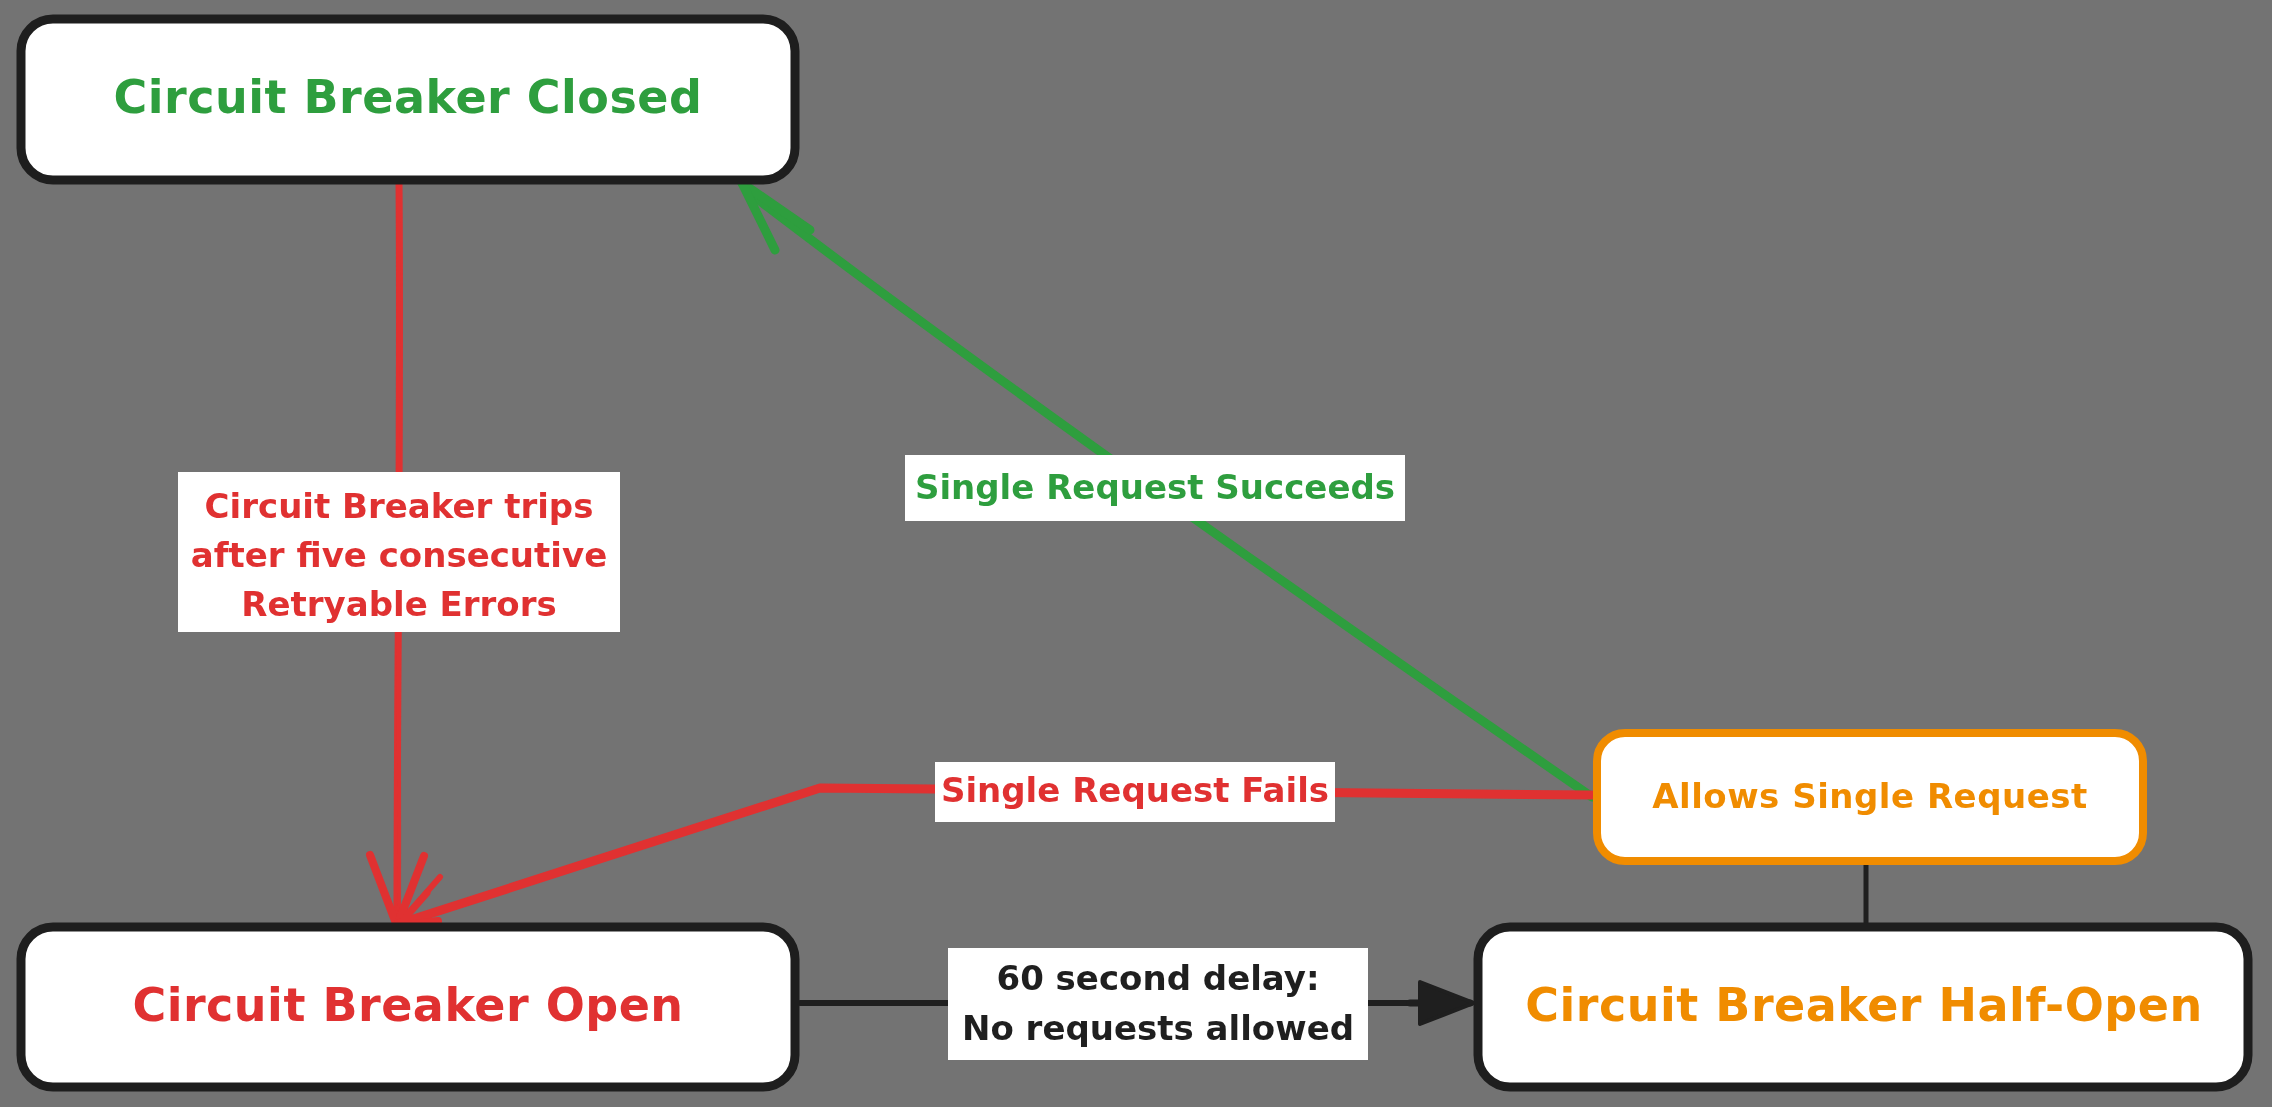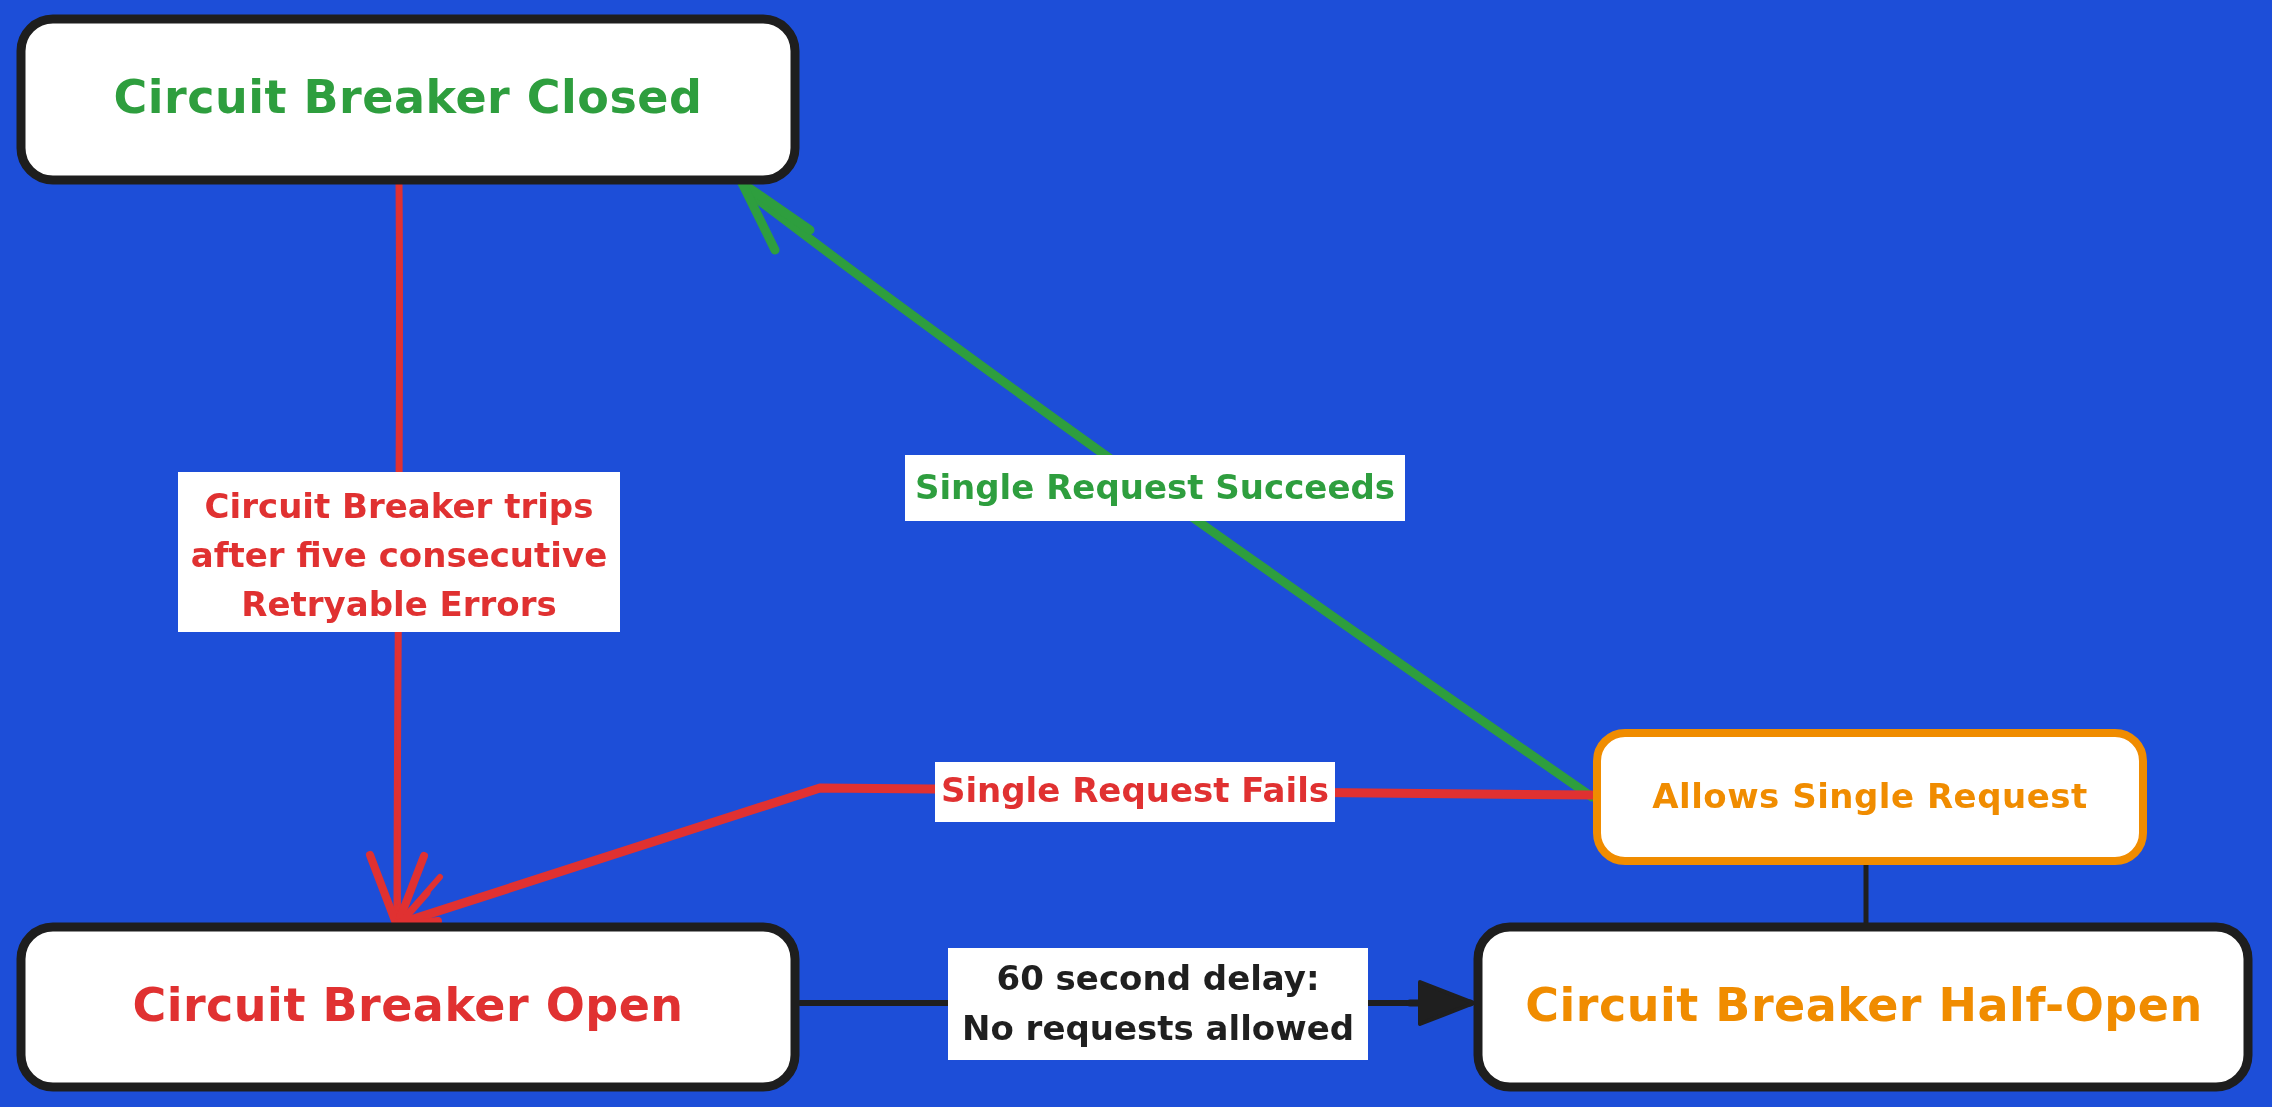--- a/index.html
+++ b/index.html
@@ -10,21 +10,21 @@
   body {
     width: 2272px;
     height: 1107px;
     overflow: hidden;
     font-family: "DejaVu Sans", sans-serif;
   }
   #diagram-root {
     position: relative;
     width: 2272px;
     height: 1107px;
-    background: #1d4ed8;
+    background: #737373;
   }
   svg#flow {
     position: absolute;
     top: 0;
     left: 0;
     width: 2272px;
     height: 1107px;
     display: block;
   }
   .node-label,

